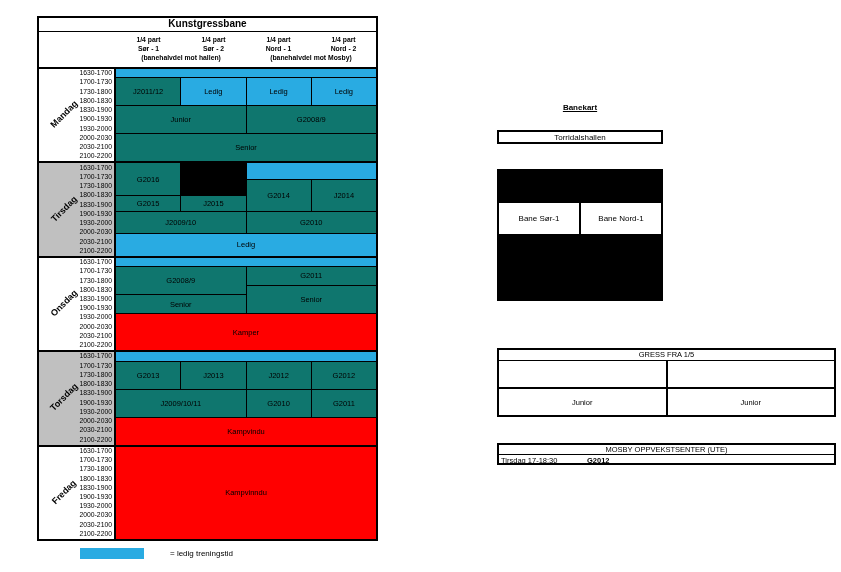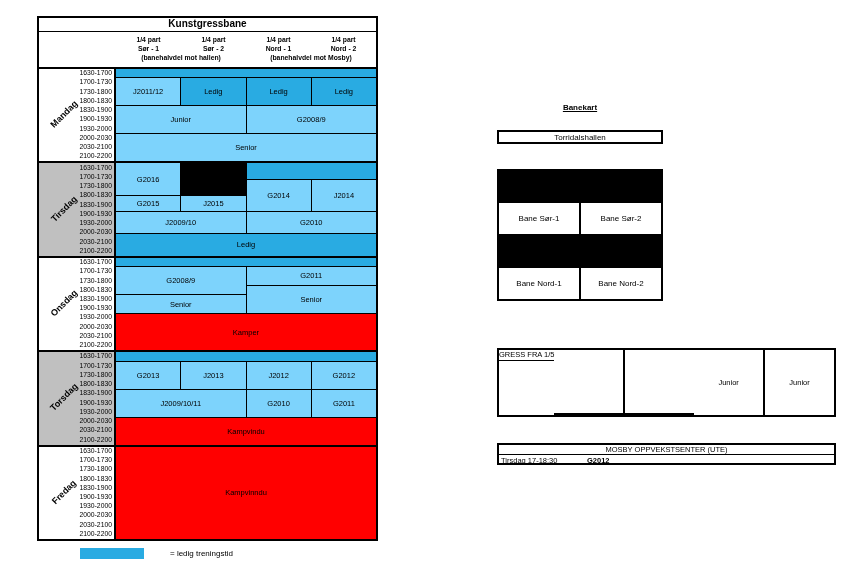--- a/index.html
+++ b/index.html
@@ -64,21 +64,21 @@
     flex:1;font-size:6.8px;line-height:1;
     display:flex;align-items:center;justify-content:flex-end;
   }
   .day-grid{
     flex:1;display:grid;
     grid-template-columns:repeat(4,1fr);
     grid-template-rows:repeat(10,1fr);
     gap:1px;background:var(--ink);
   }
   .cell{
-    background:#7dd3fc;display:flex;align-items:center;justify-content:center;
+    background:#0f766e;display:flex;align-items:center;justify-content:center;
     font-size:7.5px;overflow:hidden;
   }
   .cell.blue{background:var(--free);}
   .cell.red{background:var(--match);}
 
   
   .legend{position:absolute;left:80px;top:548px;display:flex;align-items:center;}
   .legend-swatch{width:64px;height:11px;background:var(--free);flex:none;}
   .legend-label{margin-left:26px;font-size:8px;}
 
@@ -100,21 +100,21 @@
     gap:2px;background:var(--ink);
   }
   .field-cell{
     background:#fff;display:flex;align-items:center;justify-content:center;font-size:8px;margin-top:32px;
   }
 
   
   .gress{
     position:absolute;left:497px;top:348px;width:339px;height:69px;
     border:2px solid var(--ink);
-    display:flex;font-size:7.5px;background:#fff;
+    display:flex;flex-direction:column;font-size:7.5px;background:#fff;
   }
   .gress-title{height:11px;line-height:10px;text-align:center;border-bottom:1px solid var(--ink);flex:none;}
   .gress-row{display:flex;flex:1;min-height:0;}
   .gress-row.first{border-bottom:2px solid var(--ink);}
   .gress-cell{flex:1;display:flex;align-items:center;justify-content:center;}
   .gress-cell.first{border-right:2px solid var(--ink);}
 
   
   .mosby{
     position:absolute;left:497px;top:443px;width:339px;height:22px;
@@ -295,23 +295,21 @@
 
   <div class="legend">
     <div class="legend-swatch"></div>
     <div class="legend-label">= ledig treningstid</div>
   </div>
 
   <div class="banekart-title">Banekart</div>
   <div class="hall-box">Torridalshallen</div>
   <div class="field-grid">
     <div class="field-cell">Bane Sør-1</div>
-    <div class="field-cell">Bane Sør-2</div>
     <div class="field-cell">Bane Nord-1</div>
-    <div class="field-cell">Bane Nord-2</div>
   </div>
 
   <div class="gress">
     <div class="gress-title">GRESS FRA 1/5</div>
     <div class="gress-row first">
       <div class="gress-cell first"></div>
       <div class="gress-cell"></div>
     </div>
     <div class="gress-row">
       <div class="gress-cell first">Junior</div>

